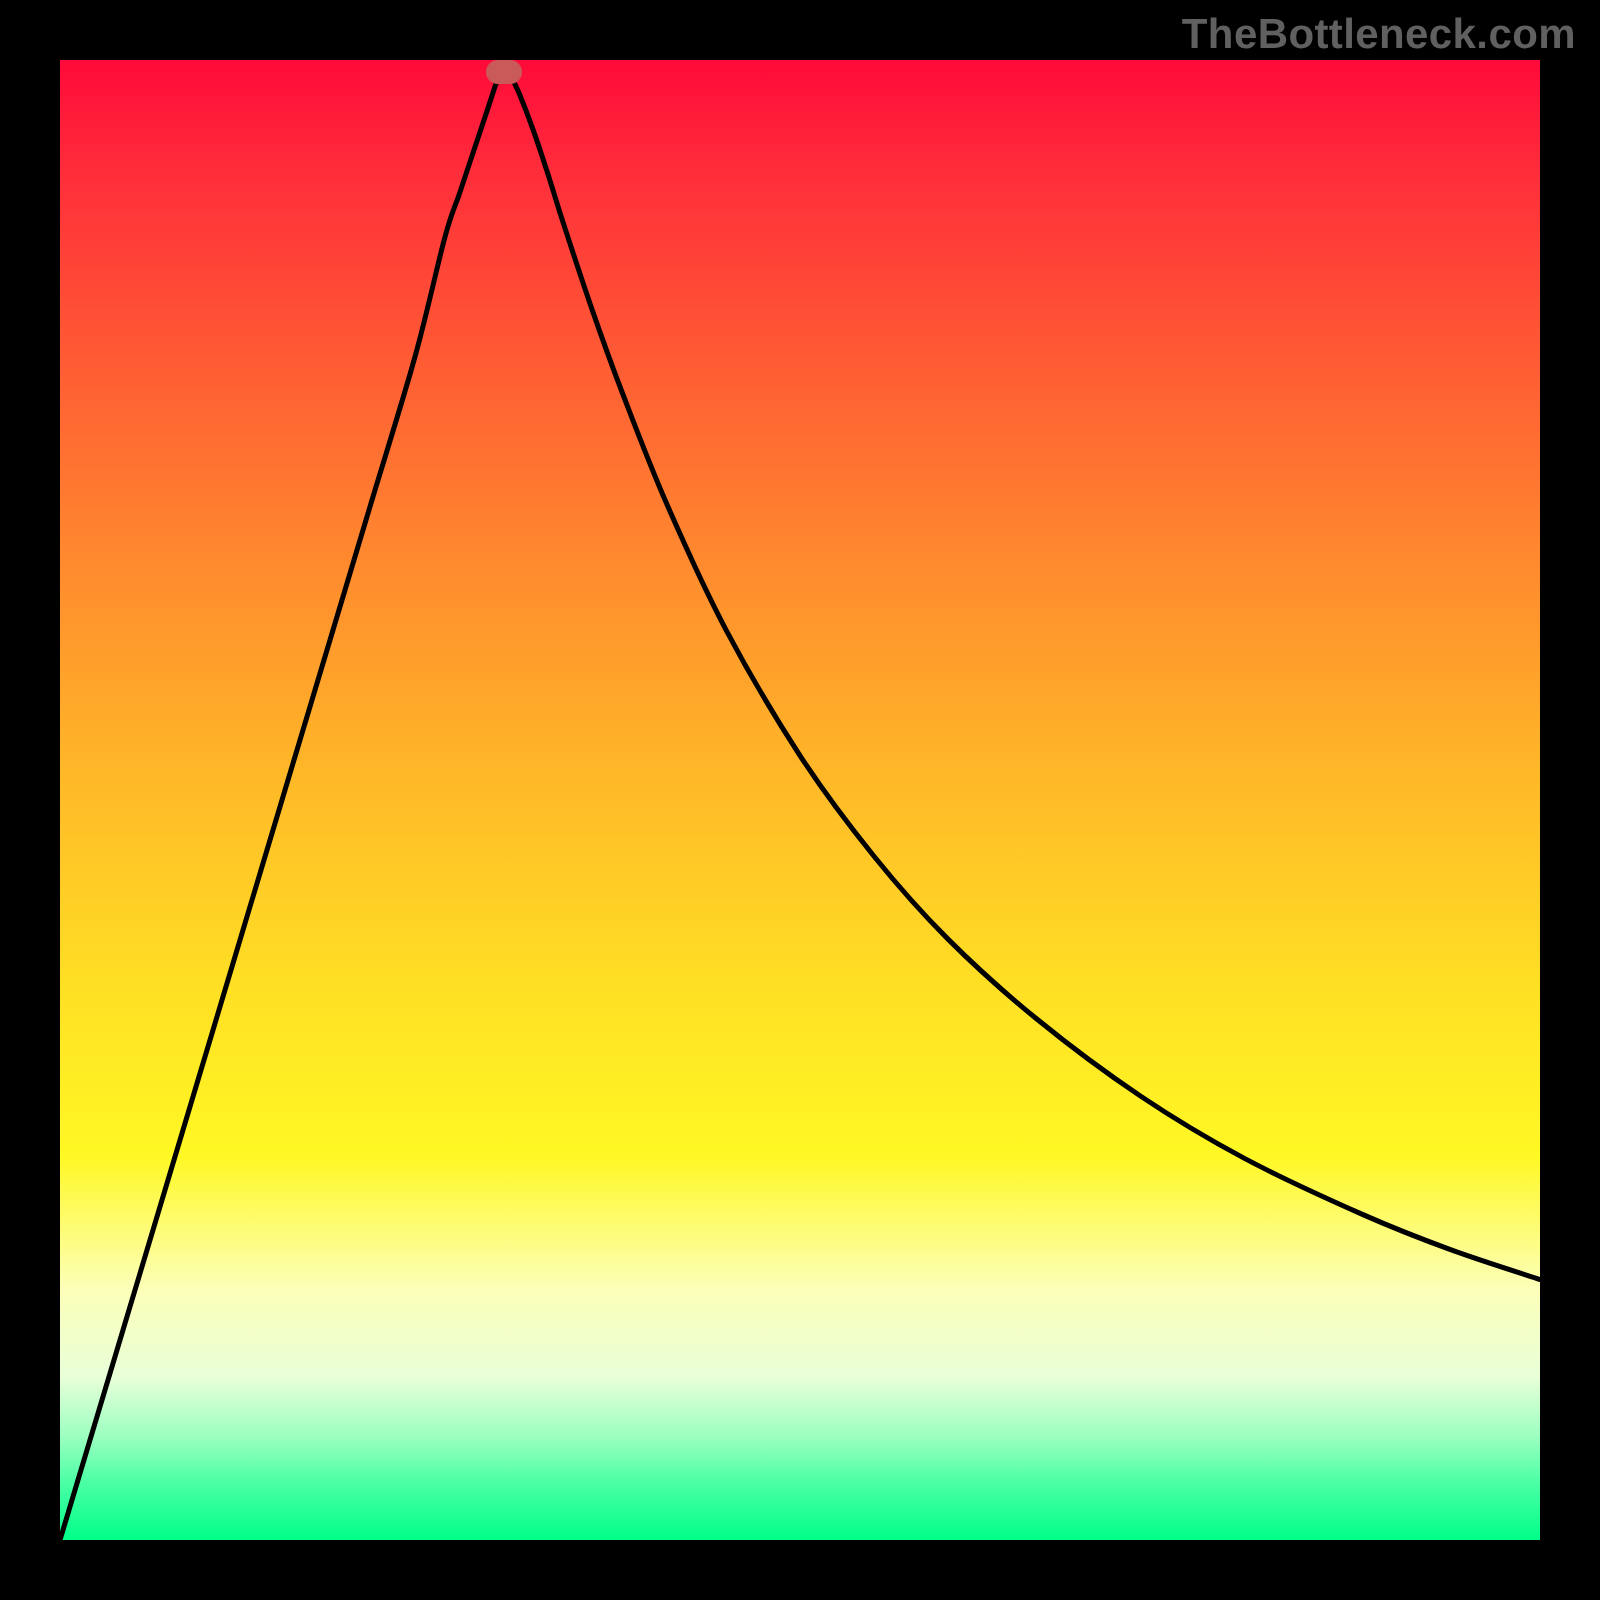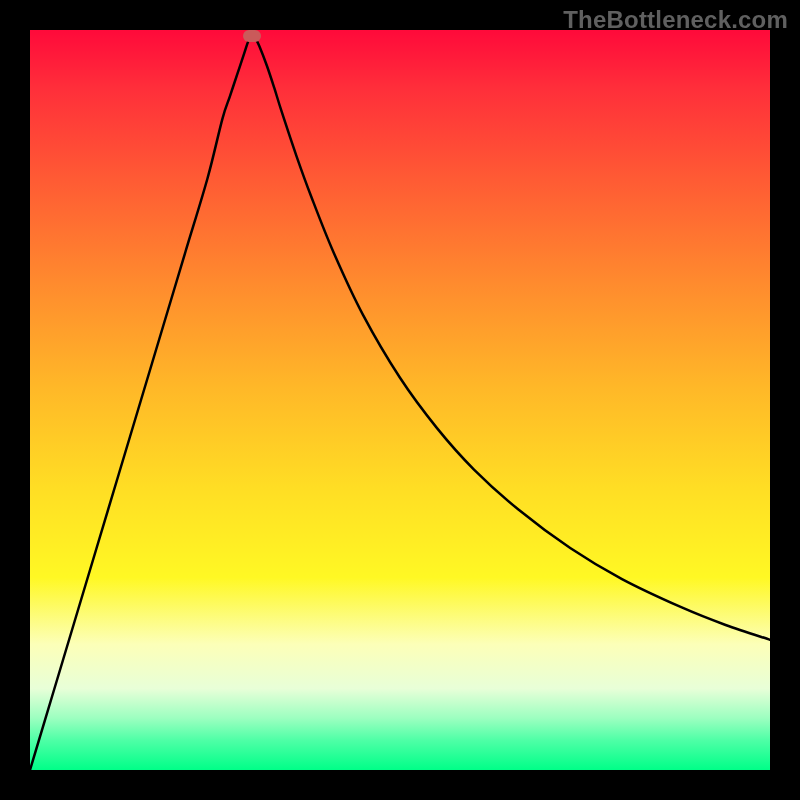--- a/index.html
+++ b/index.html
@@ -31,21 +31,21 @@
       #4effa6 96%,
       #00ff88 100%
     );
   }
   .watermark {
     position: absolute;
     top: 6px;
     right: 12px;
     color: #606060;
     font-weight: bold;
-    font-size: 24px;
+    font-size: 21px;
     letter-spacing: 0.2px;
   }
   svg.curve {
     position: absolute;
     left: 0;
     top: 0;
     width: 740px;
     height: 740px;
     pointer-events: none;
   }

